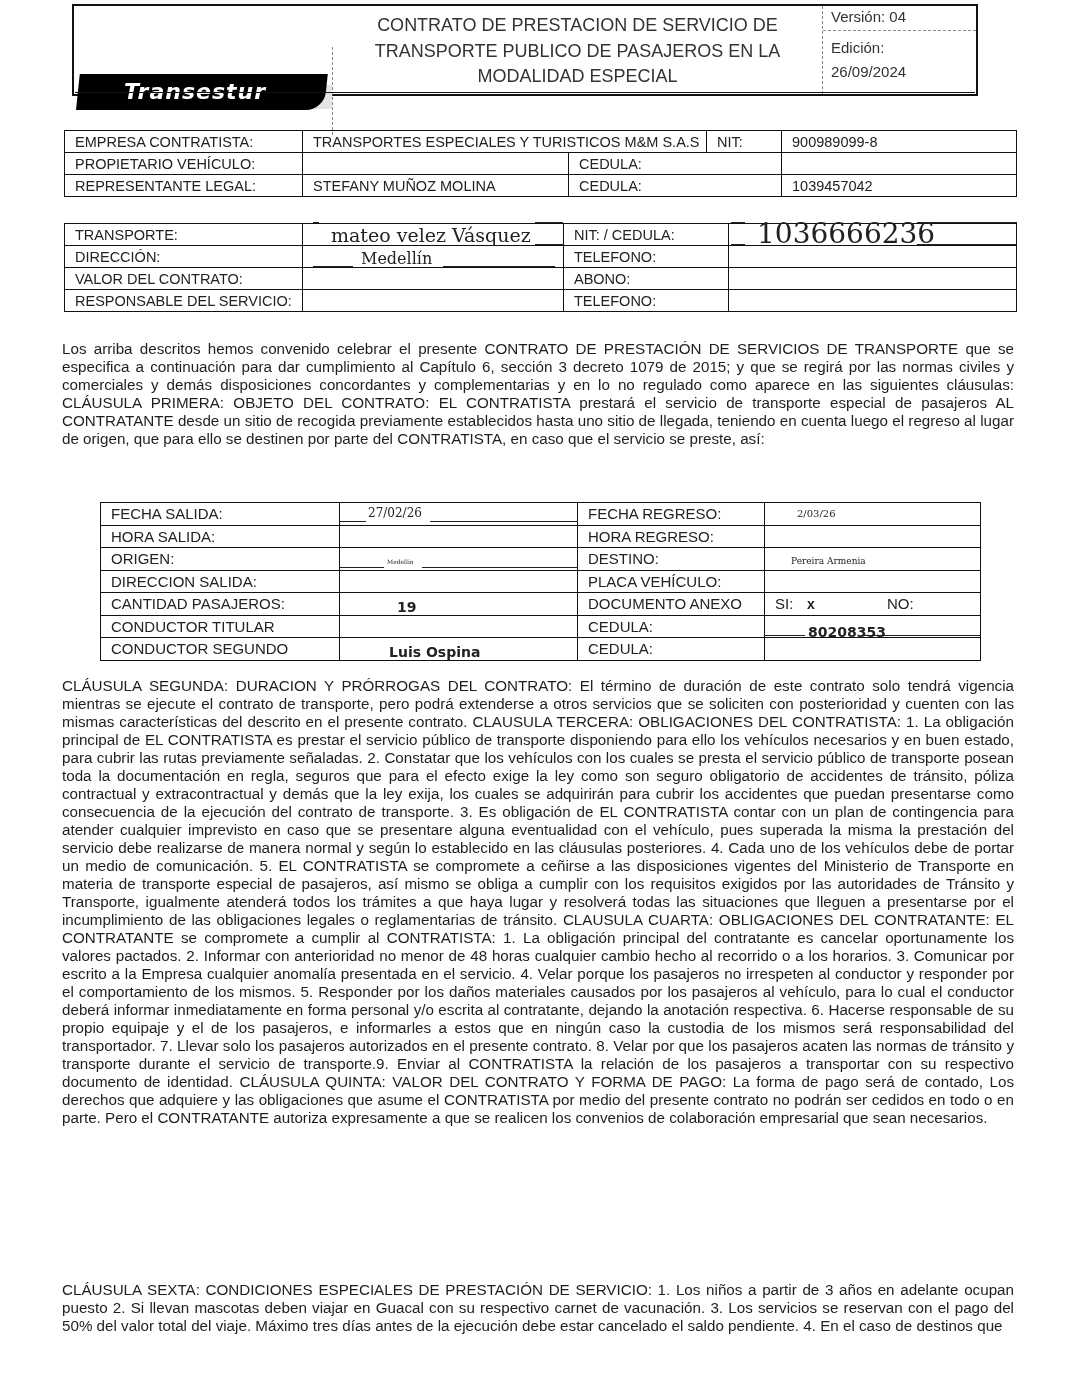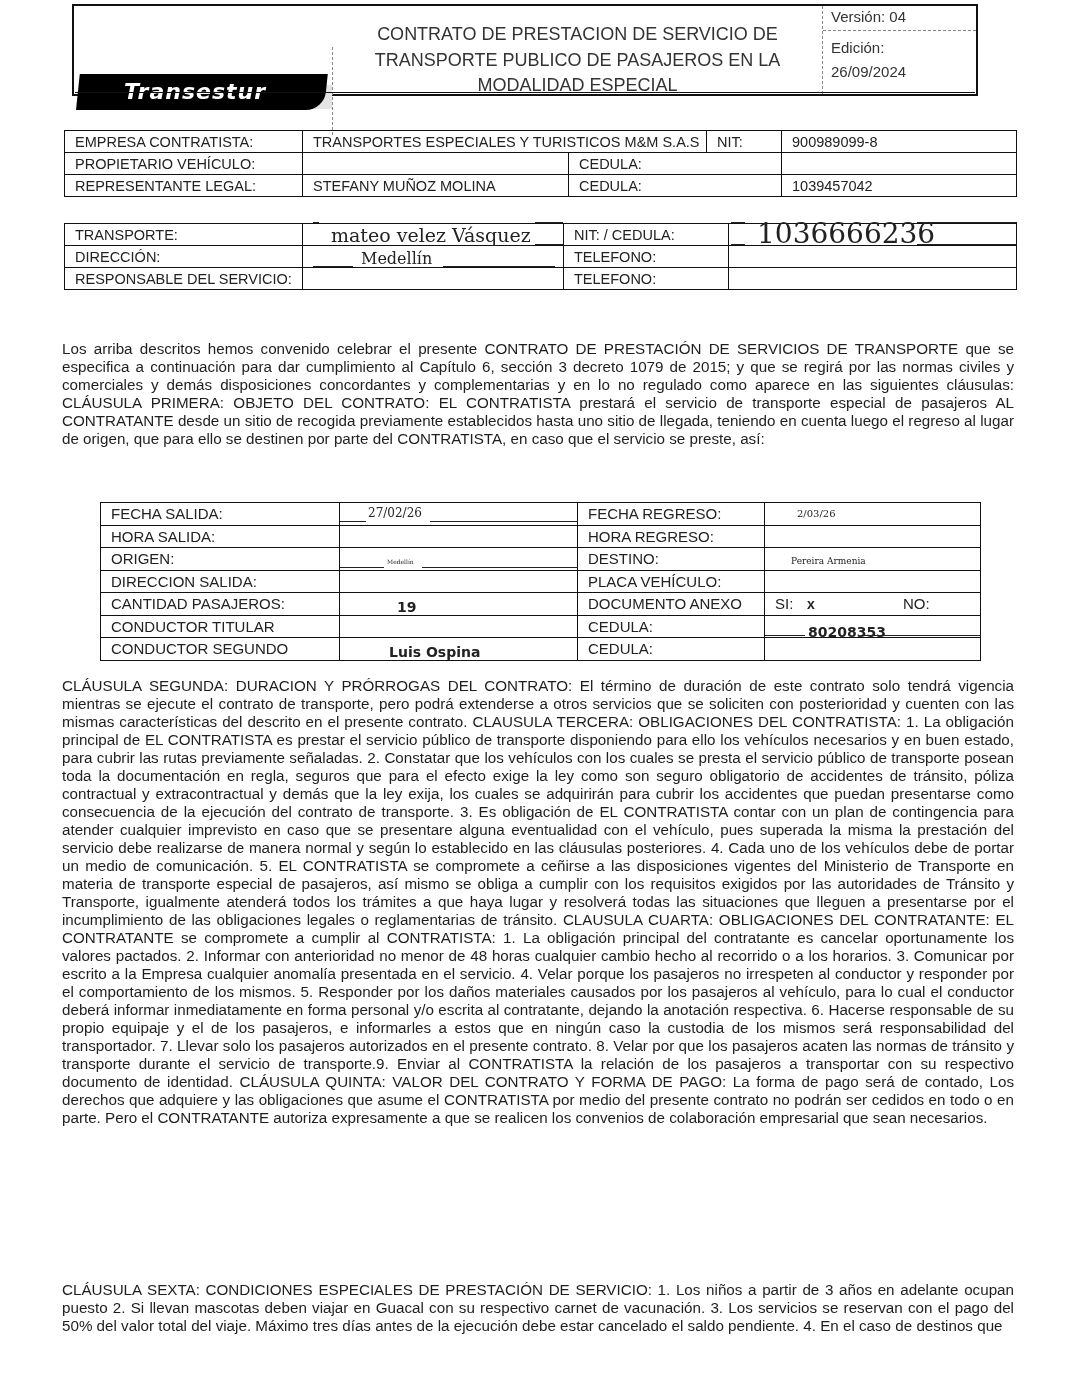--- a/index.html
+++ b/index.html
@@ -6,21 +6,21 @@
     html, body { width: 1080px; height: 1375px; background: #ffffff; overflow: hidden; }
     body { position: relative; font-family: "Liberation Sans", sans-serif; color: #1a1a1a; }
 
     
     .hdr { position: absolute; left: 72px; top: 4px; width: 906px; height: 92px; border: 2px solid #111; display: flex; }
     .hdr::after { content: ""; position: absolute; left: 1px; right: 1px; bottom: 1px; border-bottom: 1px solid #111; }
     .hdr-logo { width: 259px; height: 100%; border-right: 1px dashed #888; position: relative; margin-top: 41px; }
     .logo-bar { position: absolute; left: 2px; top: 27px; width: 248px; height: 36px; background: #000; border-radius: 0 0 18px 0; transform: skewX(-6deg); transform-origin: left bottom; }
     .logo-grey { position: absolute; left: 240px; top: 38px; width: 18px; height: 24px; background: #e4e4e4; }
     .logo-text { position: absolute; left: 50px; top: 32px; color: #fff; font-family: "DejaVu Sans", sans-serif; font-style: italic; font-size: 22px; letter-spacing: 1px; font-weight: bold; }
-    .hdr-title { width: 490px; text-align: center; font-size: 18px; line-height: 25.5px; padding-top: 16px; color: #333; border-right: 1px dashed #888; }
+    .hdr-title { width: 490px; text-align: center; font-size: 18px; line-height: 25.5px; padding-top: 7px; color: #333; border-right: 1px dashed #888; }
     .hdr-meta { flex: 1; font-size: 15px; color: #333; }
     .hdr-ver { height: 25px; border-bottom: 1px dashed #888; padding: 2px 0 0 8px; }
     .hdr-ed { padding: 5px 0 0 8px; line-height: 24px; }
 
     
     table { border-collapse: collapse; position: absolute; table-layout: fixed; }
     td { border: 1px solid #111; font-size: 14.5px; padding: 0 0 0 10px; height: 22px; white-space: nowrap; overflow: visible; position: relative; color: #222; margin-left: 9px; }
     .t1 { left: 64px; top: 130px; width: 952px; }
     .t2 { left: 64px; top: 223px; width: 952px; }
     .t3 { left: 100px; top: 502px; width: 880px; }
@@ -121,20 +121,26 @@
     <td>DIRECCIÓN:</td>
     <td>
       <span class="fill-line" style="left:10px;top:20px;width:40px;"></span>
       <span class="hand hand-city">Medellín</span>
       <span class="fill-line" style="left:140px;top:20px;width:112px;"></span>
     </td>
     <td>TELEFONO:</td>
     <td></td>
   </tr>
   <tr>
+    <td>VALOR DEL CONTRATO:</td>
+    <td></td>
+    <td>ABONO:</td>
+    <td></td>
+  </tr>
+  <tr>
     <td>RESPONSABLE DEL SERVICIO:</td>
     <td></td>
     <td>TELEFONO:</td>
     <td></td>
   </tr>
 </tbody>
   </table>
 
 <p class="para p1">Los arriba descritos hemos convenido celebrar el presente CONTRATO DE PRESTACIÓN DE SERVICIOS DE TRANSPORTE que se especifica a continuación para dar cumplimiento al Capítulo 6, sección 3 decreto 1079 de 2015;  y que se regirá  por las normas civiles y comerciales y demás disposiciones concordantes y complementarias y en lo no regulado como aparece en las siguientes cláusulas: CLÁUSULA PRIMERA: OBJETO DEL CONTRATO: EL CONTRATISTA prestará el servicio de transporte especial de pasajeros AL CONTRATANTE desde un sitio de recogida previamente establecidos hasta uno sitio de llegada, teniendo en cuenta luego el regreso al lugar de origen, que para ello se destinen por parte del CONTRATISTA, en caso que el servicio se preste, así:</p>
 
@@ -184,21 +190,21 @@
   </tr>
   <tr>
     <td>CANTIDAD PASAJEROS:</td>
     <td>
       <span class="bold-small" style="left:57px;top:6px;">19</span>
     </td>
     <td>DOCUMENTO ANEXO</td>
     <td>
       <span>SI:</span>
       <span style="position:absolute;left:42px;top:3px;font-weight:bold;font-size:14px;">x</span>
-      <span style="position:absolute;left:138px;top:2px;">NO:</span>
+      <span style="position:absolute;left:122px;top:2px;">NO:</span>
     </td>
   </tr>
   <tr>
     <td>CONDUCTOR TITULAR</td>
     <td></td>
     <td>CEDULA:</td>
     <td>
       <span class="fill-line" style="left:0;top:19px;width:40px;"></span>
       <span class="bold-small" style="left:43px;top:8px;">80208353</span>
       <span class="fill-line" style="left:96px;top:19px;width:120px;"></span>

